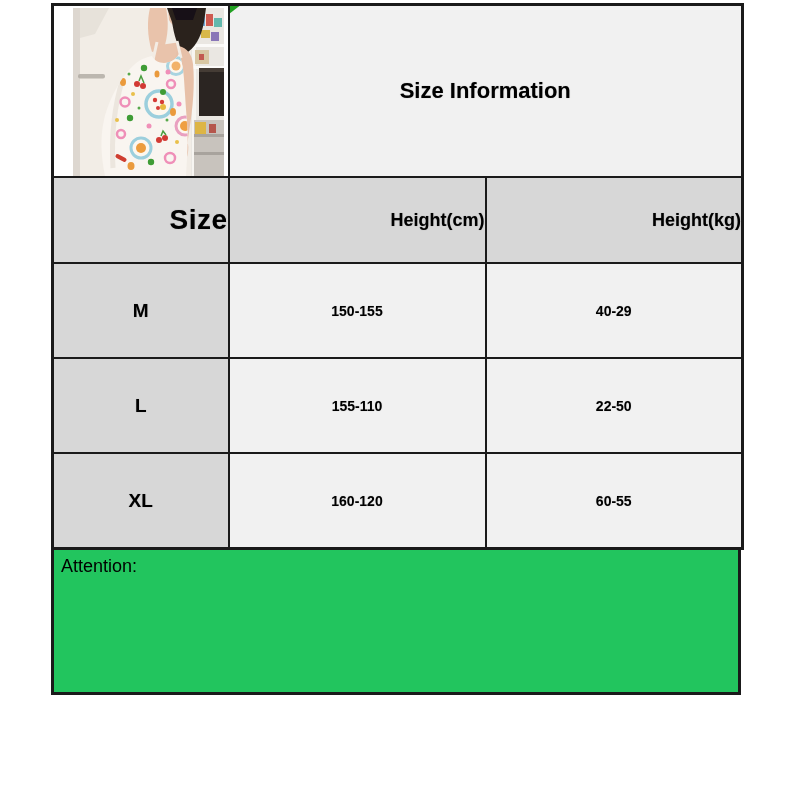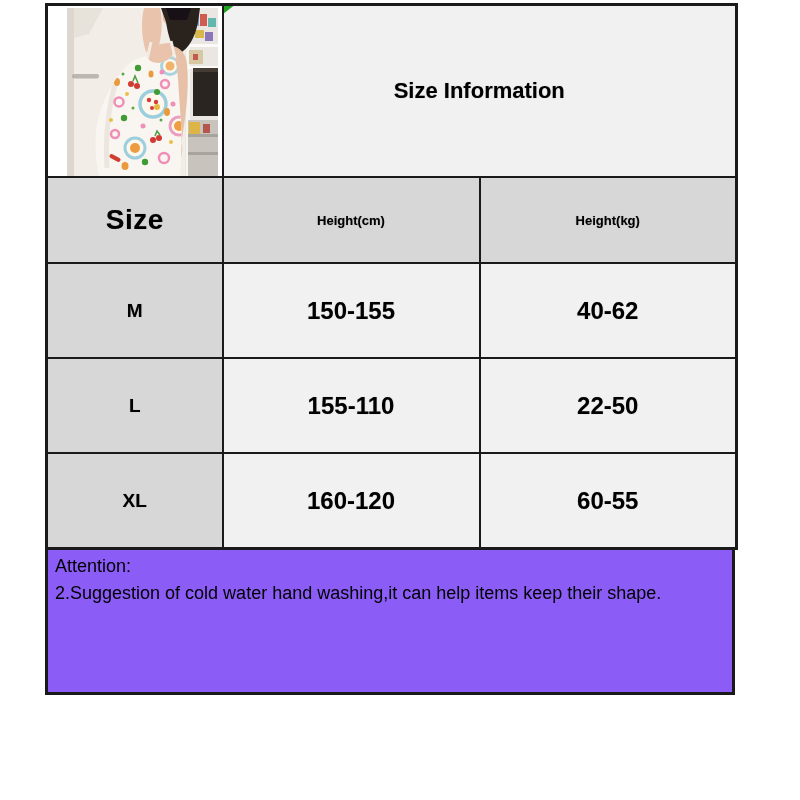--- a/index.html
+++ b/index.html
@@ -8,39 +8,39 @@
     width: 800px;
     height: 800px;
     background: #ffffff;
     font-family: "Liberation Sans", sans-serif;
     color: #000;
     position: relative;
     overflow: hidden;
   }
   .sheet {
     position: absolute;
-    left: 45px;
+    left: 51px;
     top: 3px;
     width: 690px;
   }
   table.size-table {
     border-collapse: collapse;
     table-layout: fixed;
     width: 690px;
     border: 3px solid var(--border, #1a1a1a);
   }
   table.size-table td {
     border: 2px solid var(--border, #1a1a1a);
     text-align: center;
     vertical-align: middle;
     padding: 0;
     overflow: hidden;
   }
   tr.r-photo td { height: 170px; }
-  tr.r-head  td { height: 84px;  }
+  tr.r-head  td { height: 84px; text-align: right;  }
   tr.r-data  td { height: 93px;  }
 
   .photo-cell { background: #ffffff; vertical-align: top; }
   .photo-cell svg { display: block; margin: 1px 0 0 19px; }
 
   .title-cell {
     background: var(--light-bg, #f1f1f1);
     font-size: 22px;
     font-weight: bold;
     position: relative;
@@ -52,45 +52,45 @@
     left: -1px;
     width: 0;
     height: 0;
     border-top: 10px solid var(--marker-green, #21a121);
     border-right: 13px solid transparent;
   }
 
   .col-header {
     background: var(--header-bg, #d7d7d7);
     font-weight: bold;
-    font-size: 13px;
+    font-size: 18px;
     text-shadow: 0 0 1px rgba(0,0,0,0.35);
   }
   .size-head { font-size: 28px; letter-spacing: 0.5px; }
 
   .size-label {
     background: var(--header-bg, #d7d7d7);
     font-weight: bold;
     font-size: 19px;
     text-shadow: 0 0 1px rgba(0,0,0,0.3);
   }
   .value {
     background: var(--light-bg, #f1f1f1);
     font-weight: bold;
-    font-size: 24px;
+    font-size: 14px;
     text-shadow: 0 0 1px rgba(0,0,0,0.25);
   }
 
   .attention {
     box-sizing: border-box;
     width: 690px;
     height: 145px;
     border: 3px solid var(--border, #1a1a1a);
     border-top: none;
-    background: #8b5cf6;
+    background: #22c55e;
     padding: 3px 7px;
     font-size: 18px;
     line-height: 27px;
     text-align: left;
   }
   .attention div { white-space: nowrap; }
 </style>
 </head>
 <body>
 
@@ -204,32 +204,31 @@
         </td>
       </tr>
       <tr class="r-head">
         <td class="col-header size-head">Size</td>
         <td class="col-header">Height(cm)</td>
         <td class="col-header">Height(kg)</td>
       </tr>
       <tr class="r-data">
         <td class="size-label">M</td>
         <td class="value">150-155</td>
-        <td class="value">40-62</td>
+        <td class="value">40-29</td>
       </tr>
       <tr class="r-data">
         <td class="size-label">L</td>
         <td class="value">155-110</td>
         <td class="value">22-50</td>
       </tr>
       <tr class="r-data">
         <td class="size-label">XL</td>
         <td class="value">160-120</td>
         <td class="value">60-55</td>
       </tr>
     </tbody>
   </table>
 
   <div class="attention">
     <div>Attention:</div>
-    <div>2.Suggestion of cold water hand washing,it can help items keep their shape.</div>
   </div>
 </div>
 
 </body></html>

